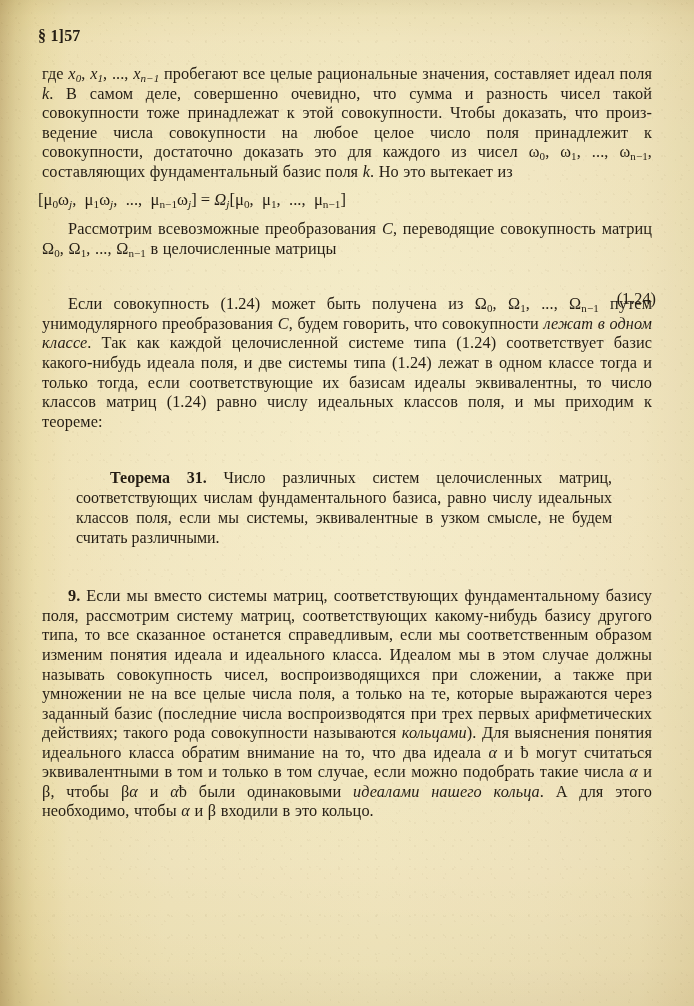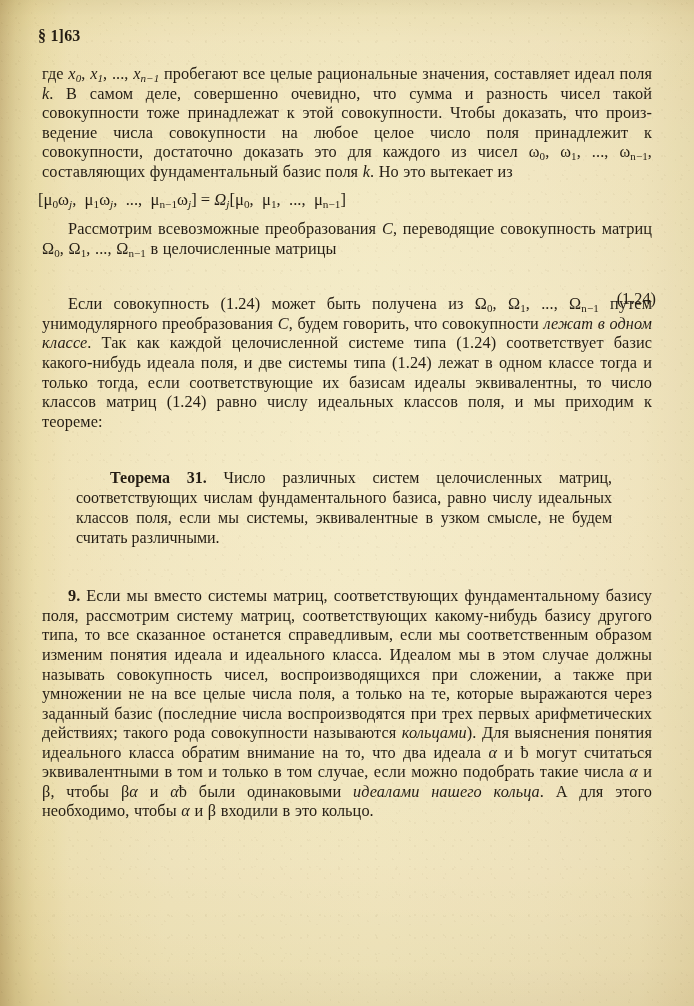--- a/index.html
+++ b/index.html
@@ -141,21 +141,21 @@
 <body>
 
 <div class="page">
   <div class="paper-tone"></div>
   <div class="paper-tone2"></div>
 
   <div class="content">
 
     <div class="runhead">
       <span class="sect">§ 1]</span>
-      <span class="folio">63</span>
+      <span class="folio">57</span>
     </div>
 
     <div class="body">
 
       <p class="para noindent">где
         <span class="mathit nowrap">x<sub>0</sub></span>,
         <span class="mathit nowrap">x<sub>1</sub></span>, ...,
         <span class="mathit nowrap">x<sub>n−1</sub></span>
         пробегают все целые рациональные значе­ния, составляет идеал поля
         <span class="mathit">k</span>. В самом деле, совершенно оче­видно,

